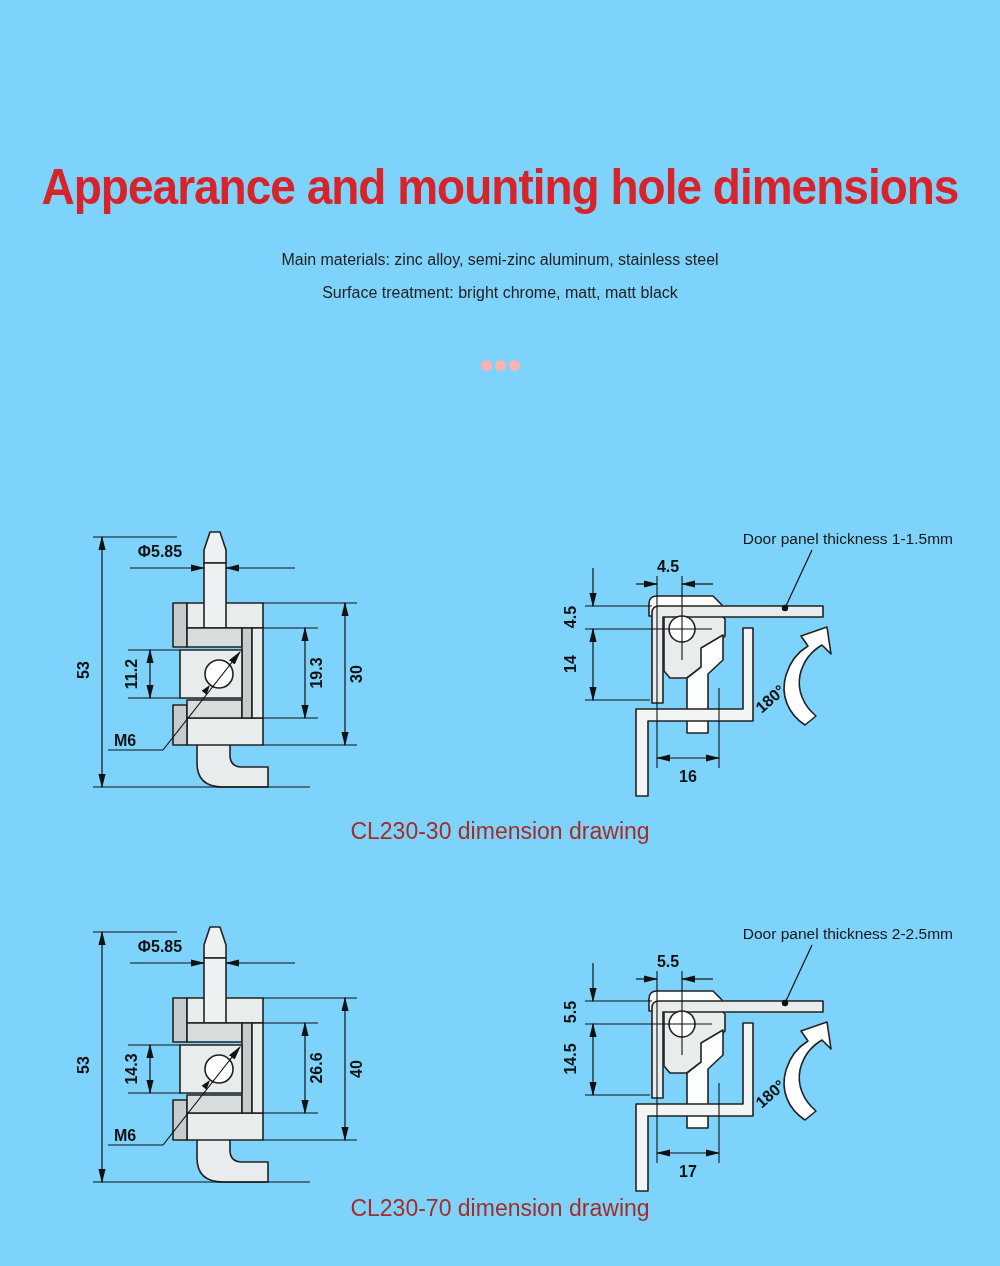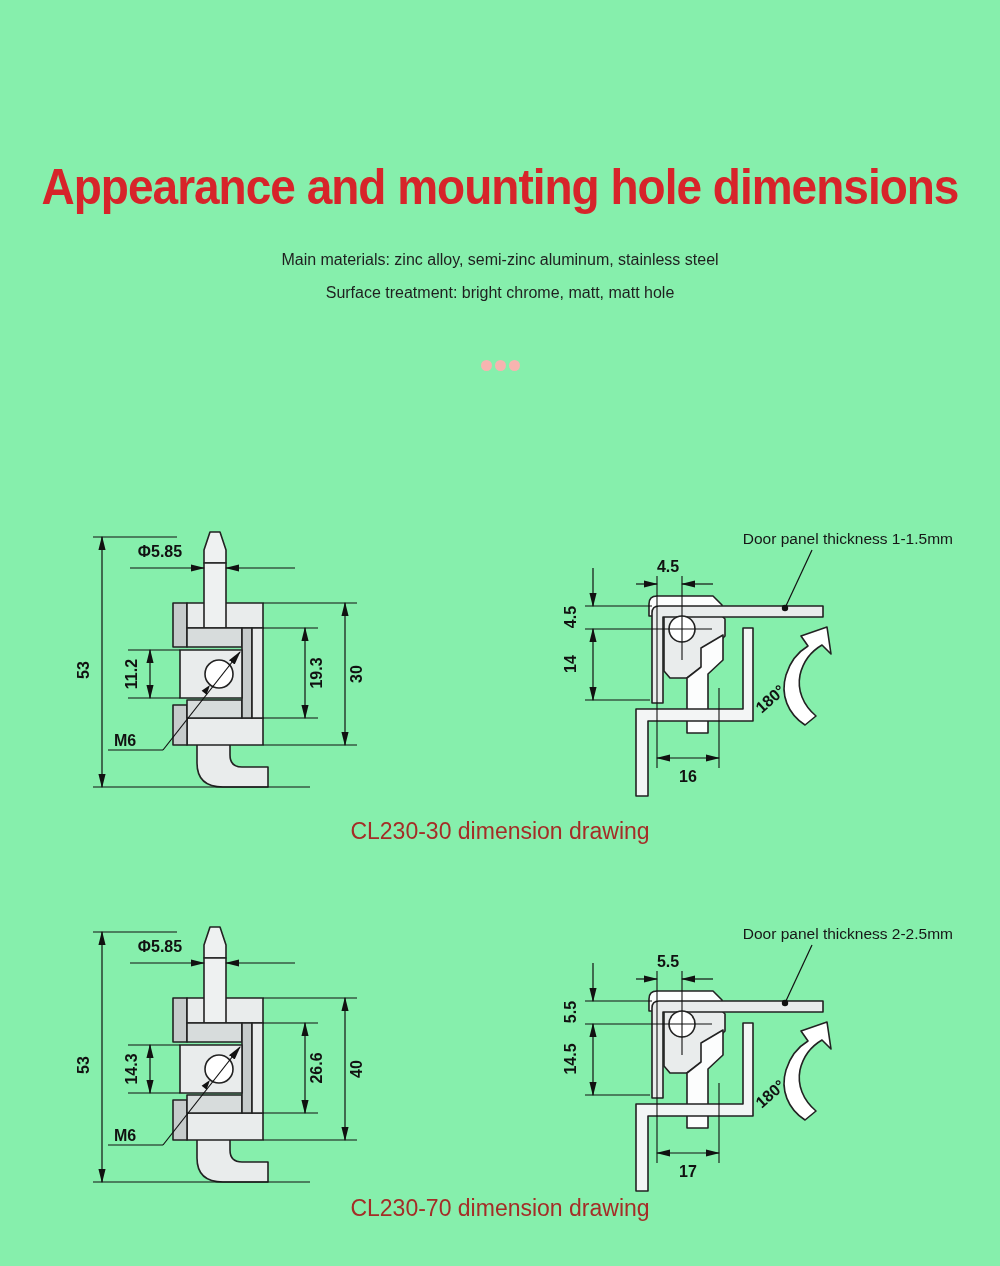--- a/index.html
+++ b/index.html
@@ -1,16 +1,16 @@
 <!DOCTYPE html>
 <html><head>
 <meta charset="utf-8">
 <style>
   html,body{margin:0;padding:0;background:#ffffff;}
-  .page{position:relative;width:1000px;height:1266px;background:#86efac;overflow:hidden;
+  .page{position:relative;width:1000px;height:1266px;background:#7dd3fc;overflow:hidden;
         font-family:"Liberation Sans", sans-serif;color:#1f1f1f;}
   .title{position:absolute;top:160px;left:0;width:1000px;text-align:center;
          font-size:46px;font-weight:700;letter-spacing:-1px;color:#d7242a;
          transform:scaleY(1.08);}
   .desc{position:absolute;top:244px;left:0;width:1000px;text-align:center;}
   .desc p{margin:0;font-size:16px;line-height:32.5px;color:#1f1f1f;}
   .dots{position:absolute;top:360px;left:0;width:1000px;display:flex;
         justify-content:center;gap:3px;}
   .dots span{width:11px;height:11px;border-radius:50%;background:#f7b4b0;display:block;}
   .caption{position:absolute;left:0;width:1000px;text-align:center;
@@ -38,21 +38,21 @@
       <marker id="ah" viewBox="0 0 12 8" refX="11" refY="4" markerWidth="12" markerHeight="8" orient="auto-start-reverse">
         <path d="M12,4 L0,1 L0,7 Z" fill="#111"></path>
       </marker>
     </defs>
   </svg>
 
   <div class="title">Appearance and mounting hole dimensions</div>
 
   <div class="desc">
     <p>Main materials: zinc alloy, semi-zinc aluminum, stainless steel</p>
-    <p>Surface treatment: bright chrome, matt, matt hole</p>
+    <p>Surface treatment: bright chrome, matt, matt black</p>
   </div>
 
   <div class="dots">
     <span></span>
     <span></span>
     <span></span>
   </div>
 
   <svg class="sv1a" width="320" height="300" viewBox="0 0 320 300">
 

